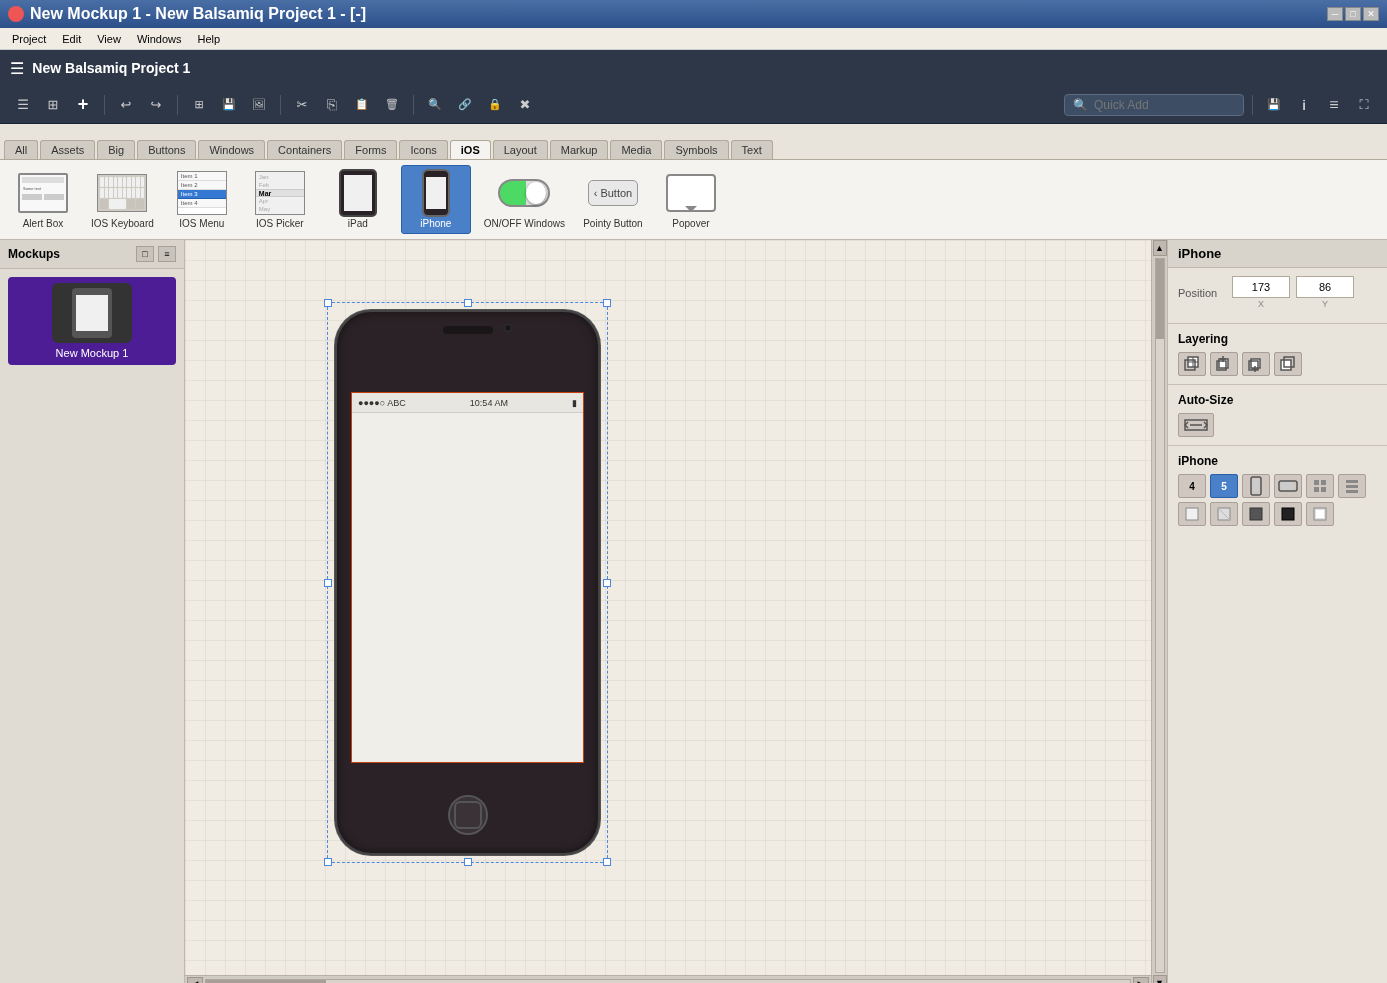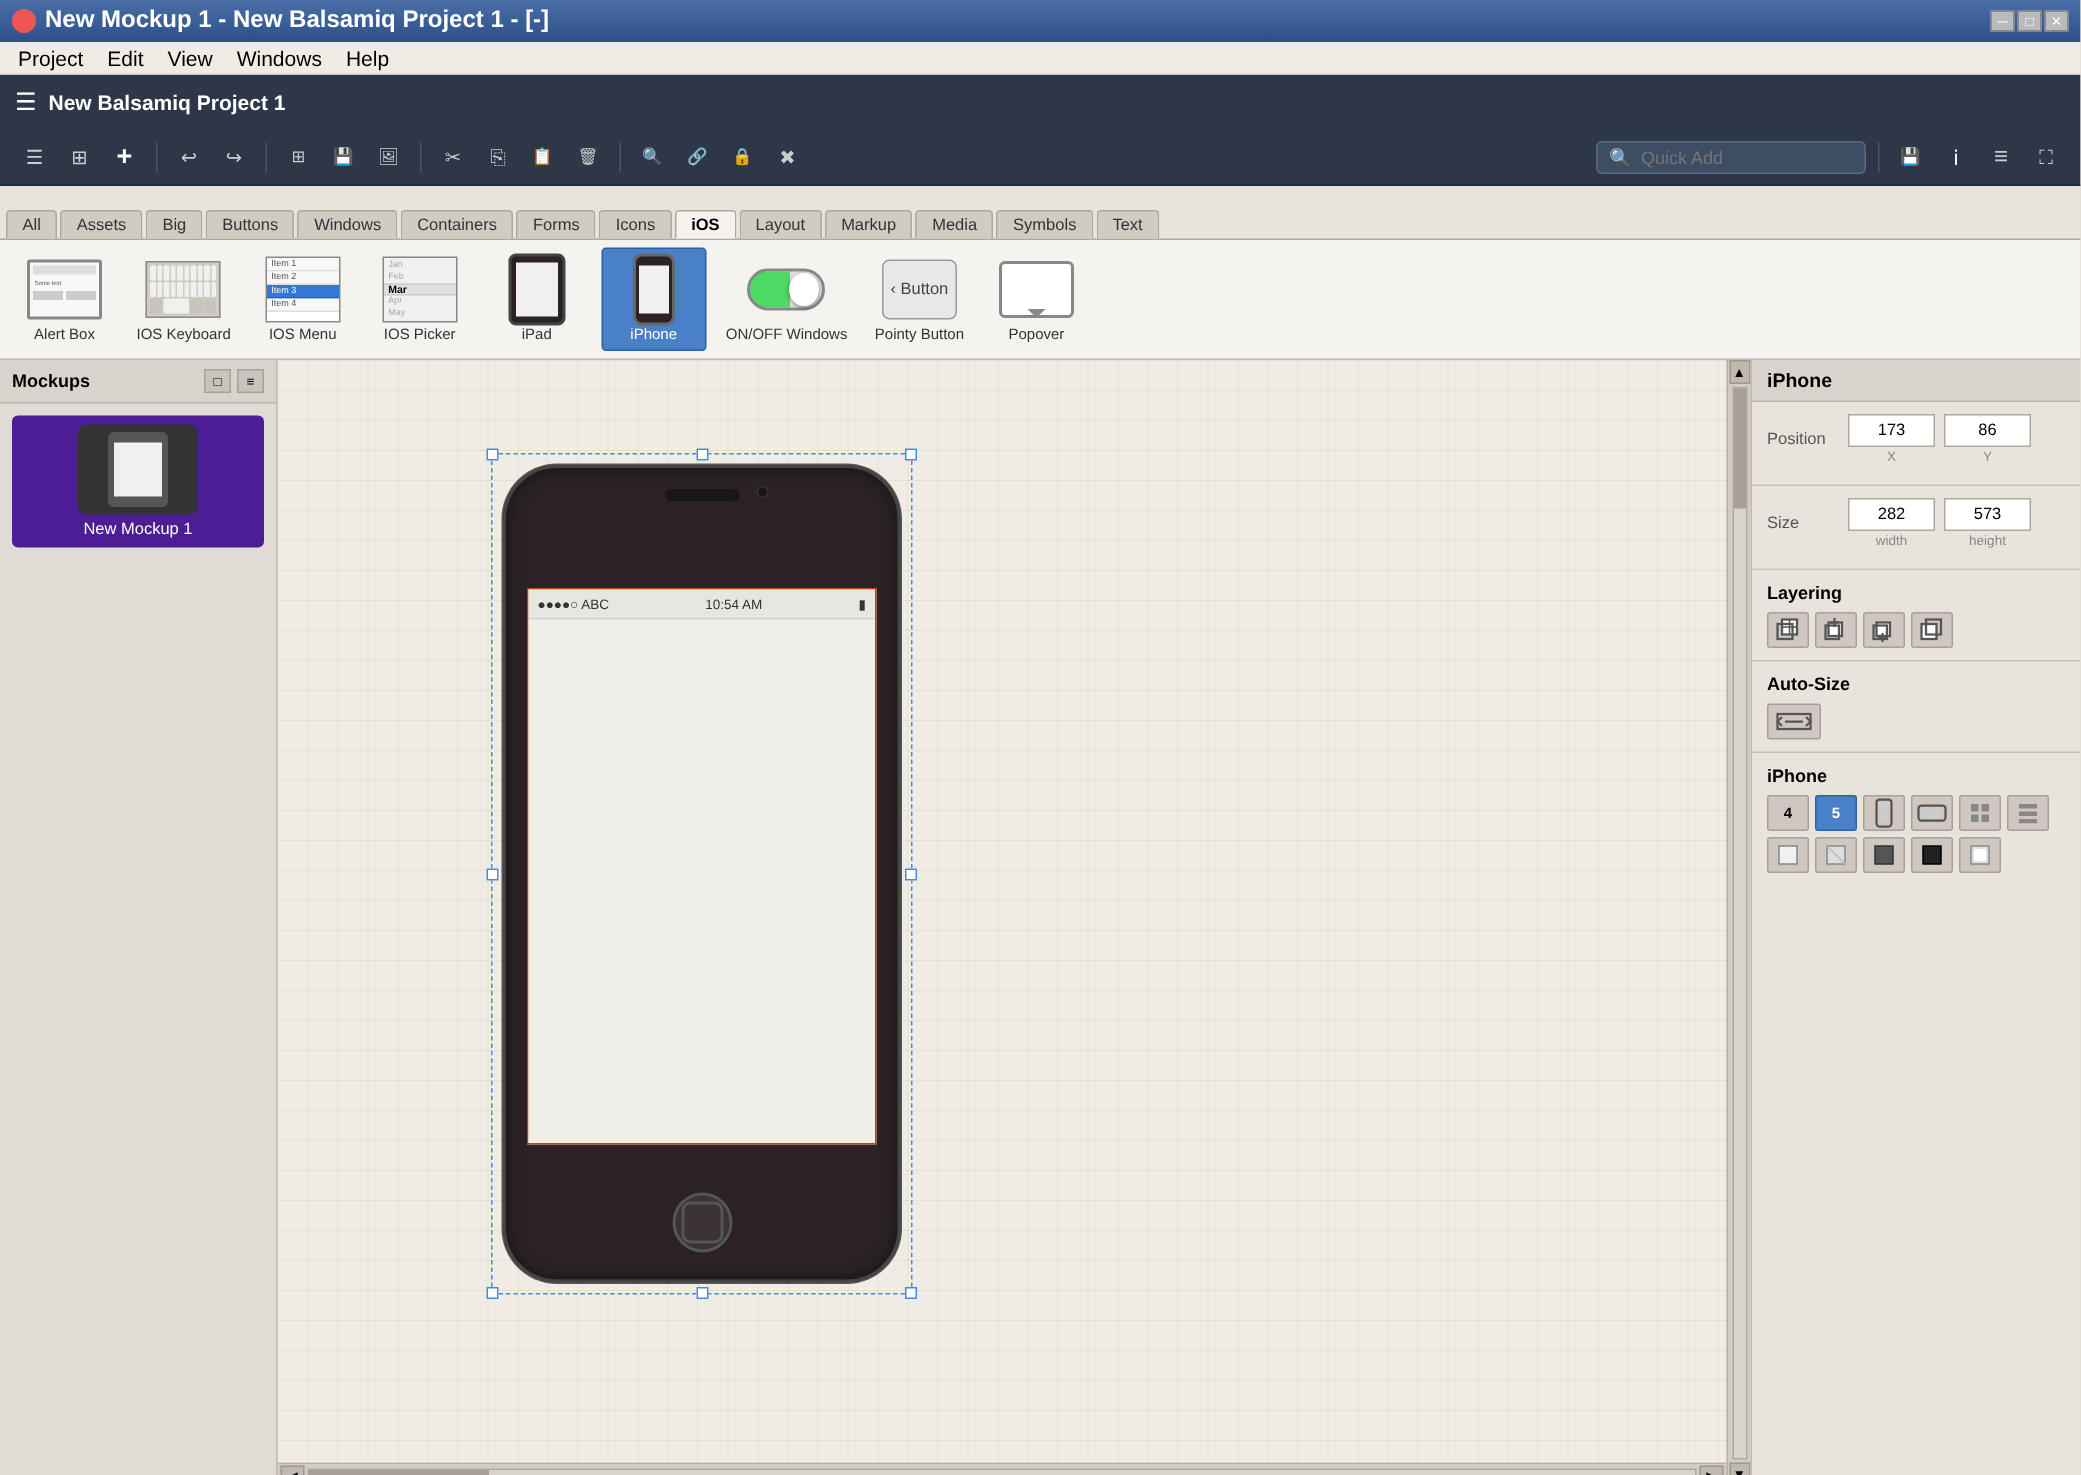--- a/index.html
+++ b/index.html
@@ -44,21 +44,21 @@
       background: #f0ece4;
       height: 22px;
       display: flex;
       align-items: center;
       padding: 0 4px;
       border-bottom: 1px solid #ccc;
     }
     #menu-bar .menu-item {
       padding: 2px 8px;
       cursor: pointer;
-      font-size: 14px;
+      font-size: 11px;
     }
 
     
     #project-bar {
       background: #2d3748;
       height: 36px;
       display: flex;
       align-items: center;
       padding: 0 10px;
       color: white;
@@ -656,21 +656,21 @@
     <div class="comp-icon">
       <div style="width:52px;height:28px;border-radius:14px;border:2px solid #888;background:linear-gradient(to right, #4cd964 55%, #e0e0e0 55%);display:flex;align-items:center;padding:2px;">
         <div style="width:22px;height:22px;background:white;border-radius:50%;margin-left:24px;box-shadow:0 1px 3px rgba(0,0,0,0.4);"></div>
       </div>
     </div>
     <div class="comp-label">ON/OFF Windows</div>
   </div>
 
   <div class="comp-item">
     <div class="comp-icon">
-      <div style="width:60px;height:40px;background:#e8e8e8;border:1px solid #999;border-radius:5px;display:flex;align-items:center;justify-content:center;font-size:11px;color:#444;">‹ Button</div>
+      <div style="width:60px;height:26px;background:#e8e8e8;border:1px solid #999;border-radius:5px;display:flex;align-items:center;justify-content:center;font-size:11px;color:#444;">‹ Button</div>
     </div>
     <div class="comp-label">Pointy Button</div>
   </div>
 
   <div class="comp-item">
     <div class="comp-icon">
       <div style="width:50px;height:38px;background:white;border:2px solid #888;border-radius:4px;position:relative;">
         <div style="position:absolute;bottom:-8px;left:50%;transform:translateX(-50%);width:0;height:0;border:6px solid transparent;border-top-color:#888;"></div>
       </div>
     </div>
@@ -761,33 +761,20 @@
           <input class="prop-input" type="text" value="173" style="">
           <div class="prop-sublabel">X</div>
         </div>
         <div class="prop-input-group">
           <input class="prop-input" type="text" value="86" style="">
           <div class="prop-sublabel">Y</div>
         </div>
       </div>
     </div>
 
-    <div class="prop-section">
-      <div class="prop-row">
-        <span class="prop-label">Size</span>
-        <div class="prop-input-group">
-          <input class="prop-input" type="text" value="282" style="">
-          <div class="prop-sublabel">width</div>
-        </div>
-        <div class="prop-input-group">
-          <input class="prop-input" type="text" value="573" style="">
-          <div class="prop-sublabel">height</div>
-        </div>
-      </div>
-    </div>
 
     <div class="prop-section">
       <div class="section-title">Layering</div>
       <div class="layering-buttons">
         <div class="layer-btn" title="Bring to Front">
           <svg width="16" height="16" viewBox="0 0 16 16">
             <rect x="4" y="1" width="10" height="10" fill="white" stroke="#555" stroke-width="1.5"></rect>
             <rect x="1" y="4" width="10" height="10" fill="none" stroke="#555" stroke-width="1.5"></rect>
             <line x1="9" y1="1" x2="9" y2="11" stroke="#555" stroke-width="1"></line>
             <line x1="4" y1="6" x2="14" y2="6" stroke="#555" stroke-width="1"></line>

